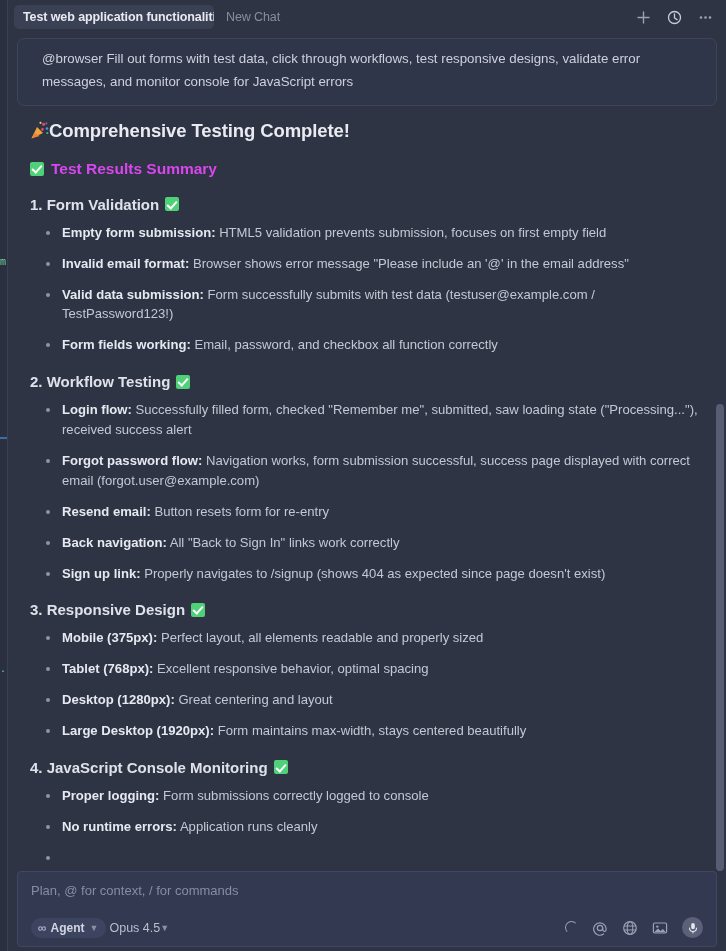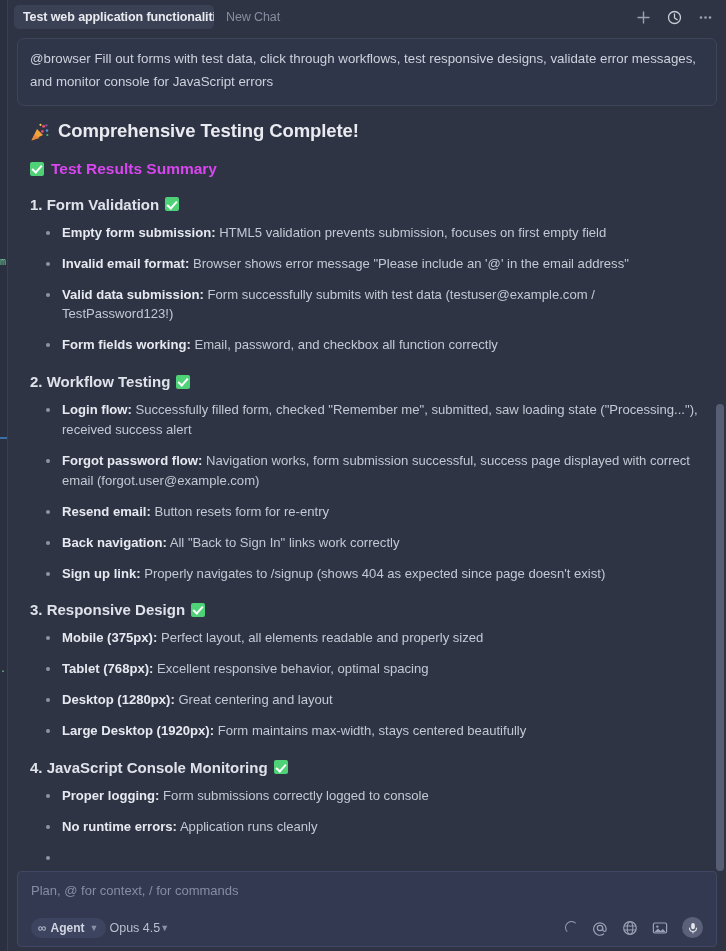--- a/index.html
+++ b/index.html
@@ -84,43 +84,42 @@
   }
   .ticon.hot { color: #c9ccd6; }
   .ticon svg { display: block; }
 
   
   .promptwrap { padding: 4px 9px 0 9px; flex: 0 0 auto; }
   .prompt {
     border: 1px solid #3e4559;
     border-radius: 7px;
     background: #30364a;
-    padding: 9px 12px 11px 12px;
+    padding: 9px 12px 11px 24px;
     font-size: 13.3px;
     line-height: 1.72;
     color: #cdd1dc;
   }
 
   
   .scrollouter {
     flex: 1 1 auto;
     position: relative;
     overflow: hidden;
   }
   .content {
     padding: 14px 22px 0 22px;
   }
 
   h1.resp-title {
     font-size: 18.5px;
     font-weight: bold;
     color: #e9ebf1;
     display: flex;
-    align-items: flex-end;
-    gap: 9px;
+    align-items: center;
     margin-bottom: 18px;
     letter-spacing: -0.1px;
   }
   h2.resp-sub {
     font-size: 15.5px;
     font-weight: bold;
     color: #d946ef;
     display: flex;
     align-items: center;
     gap: 7px;

